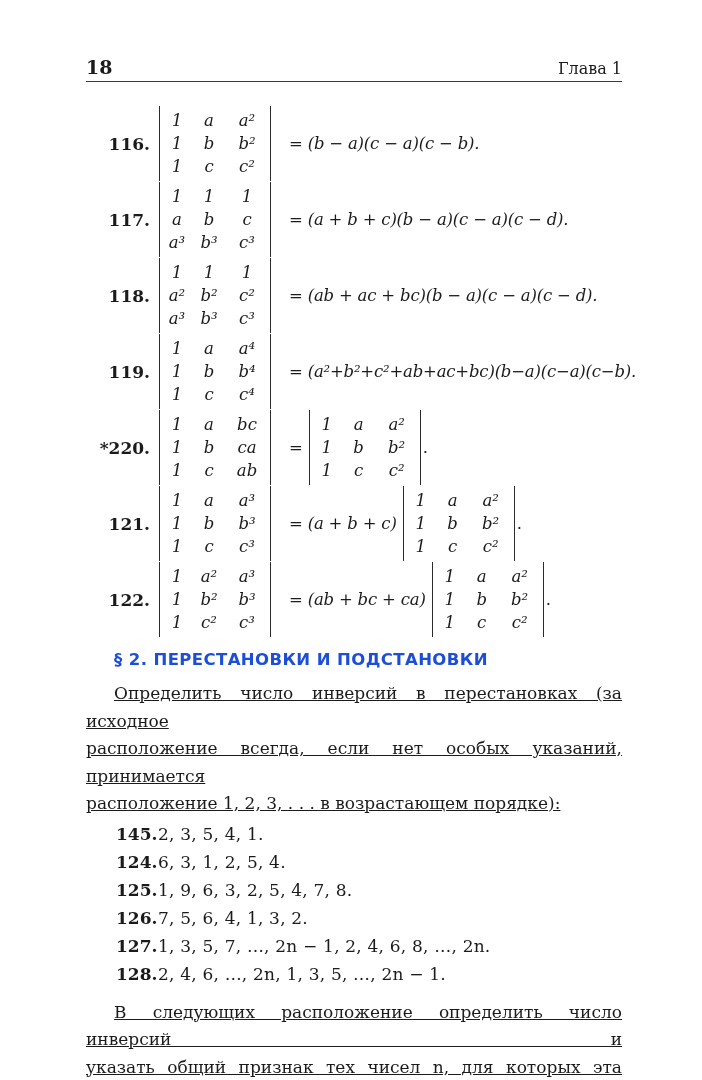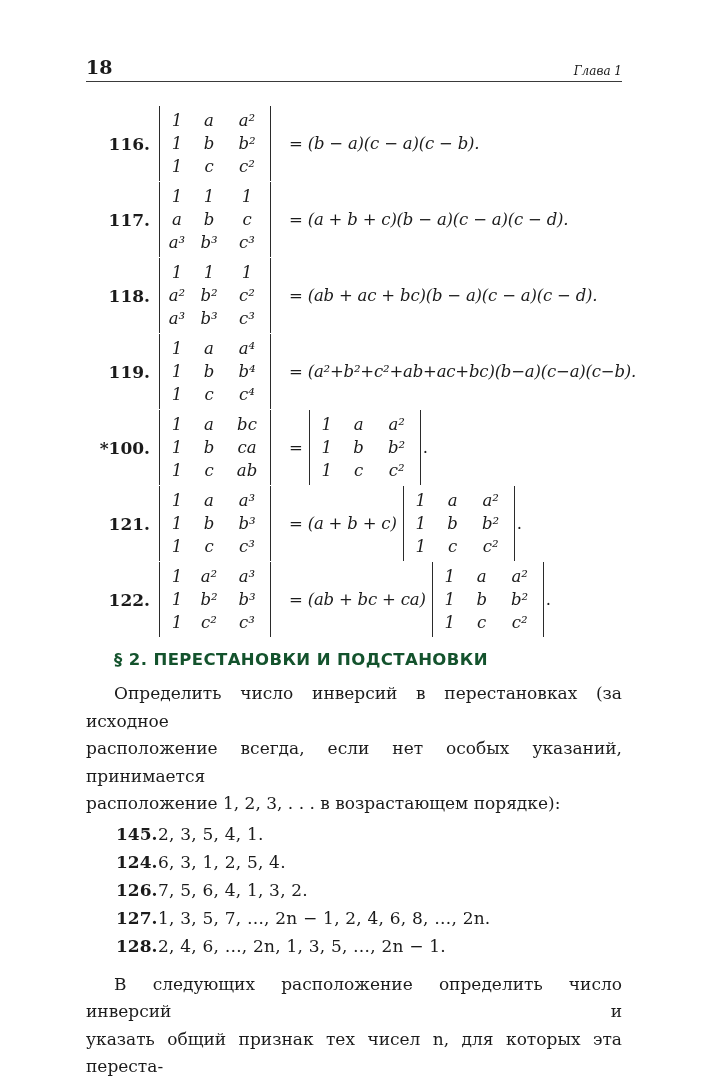--- a/index.html
+++ b/index.html
@@ -18,21 +18,21 @@
   }
   
   .runhead {
     display:flex;
     justify-content:space-between;
     align-items:flex-end;
     border-bottom:1.5px solid #3a3a3a;
     padding-bottom:3px;
   }
   .pageno { font-weight:bold; font-size:19px; }
-  .chapter { font-style:italic; font-size:12px; }
+  .chapter { font-size:16px; }
 
   
   .eqs { margin-top:24px; }
   .eq {
     display:flex;
     align-items:center;
     min-height:74px;
     margin-bottom:1px;
   }
   .num {
@@ -68,30 +68,31 @@
   .tail { font-size:16.5px; margin-left:2px; }
 
   
   .sechead {
     margin-top:13px;
     padding-left:28px;
     font-family:"DejaVu Sans", sans-serif;
     font-weight:bold;
     font-size:16.5px;
     letter-spacing:0.4px;
-    color:#14532d;
+    color:#1d4ed8;
   }
 
   
   .para { margin-top:11px; font-size:17px; }
   .pline {
     line-height:27.5px;
     text-align:justify;
     text-align-last:justify;
     white-space:normal;
+    text-decoration:underline;
   }
   .pline.first { text-indent:28px; }
   .pline.last { text-align-last:left; }
 
   
   .plist { margin-top:2px; }
   .item {
     padding-left:30px;
     line-height:28px;
     font-size:17px;
@@ -198,21 +199,21 @@
           <span class="mrow">
             <span class="mcell">1</span>
             <span class="mcell">c</span>
             <span class="mcell">c⁴</span>
           </span>
         </span>
       <span class="mid math">= (a²+b²+c²+ab+ac+bc)(b−a)(c−a)(c−b).</span>
     </div>
 
     <div class="eq">
-      <span class="num">*100.</span>
+      <span class="num">*220.</span>
       <span class="det">
           <span class="mrow">
             <span class="mcell">1</span>
             <span class="mcell">a</span>
             <span class="mcell">bc</span>
           </span>
           <span class="mrow">
             <span class="mcell">1</span>
             <span class="mcell">b</span>
             <span class="mcell">ca</span>
@@ -335,20 +336,23 @@
   </div>
 
   <div class="plist">
     <div class="item">
       <span class="inum">145.</span><span class="icontent">2, 3, 5, 4, 1.</span>
     </div>
     <div class="item">
       <span class="inum">124.</span><span class="icontent">6, 3, 1, 2, 5, 4.</span>
     </div>
     <div class="item">
+      <span class="inum">125.</span><span class="icontent">1, 9, 6, 3, 2, 5, 4, 7, 8.</span>
+    </div>
+    <div class="item">
       <span class="inum">126.</span><span class="icontent">7, 5, 6, 4, 1, 3, 2.</span>
     </div>
     <div class="item">
       <span class="inum">127.</span><span class="icontent">1, 3, 5, 7, …, 2n − 1, 2, 4, 6, 8, …, 2n.</span>
     </div>
     <div class="item">
       <span class="inum">128.</span><span class="icontent">2, 4, 6, …, 2n, 1, 3, 5, …, 2n − 1.</span>
     </div>
   </div>
 

